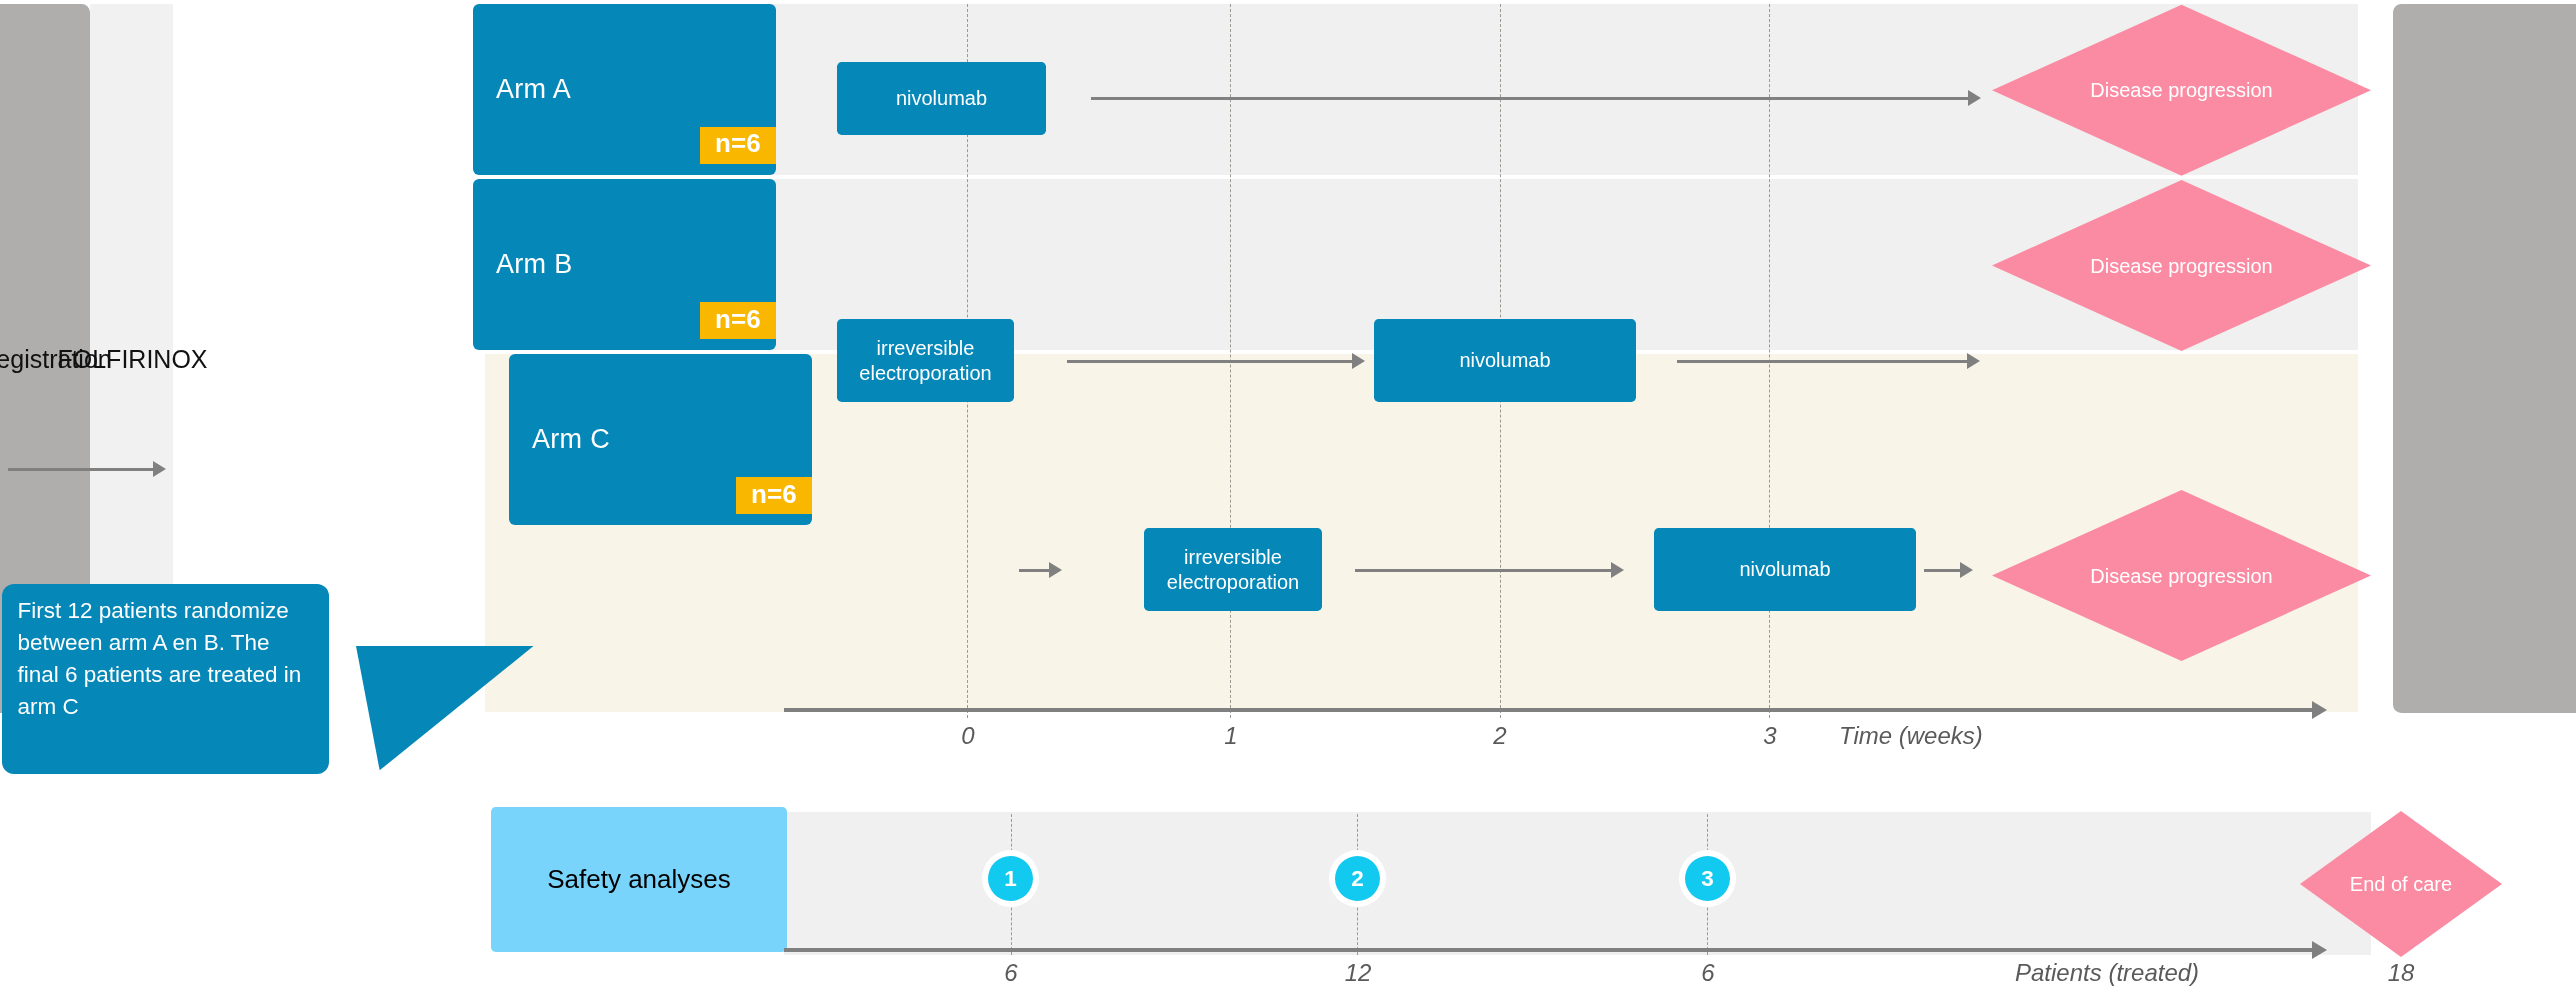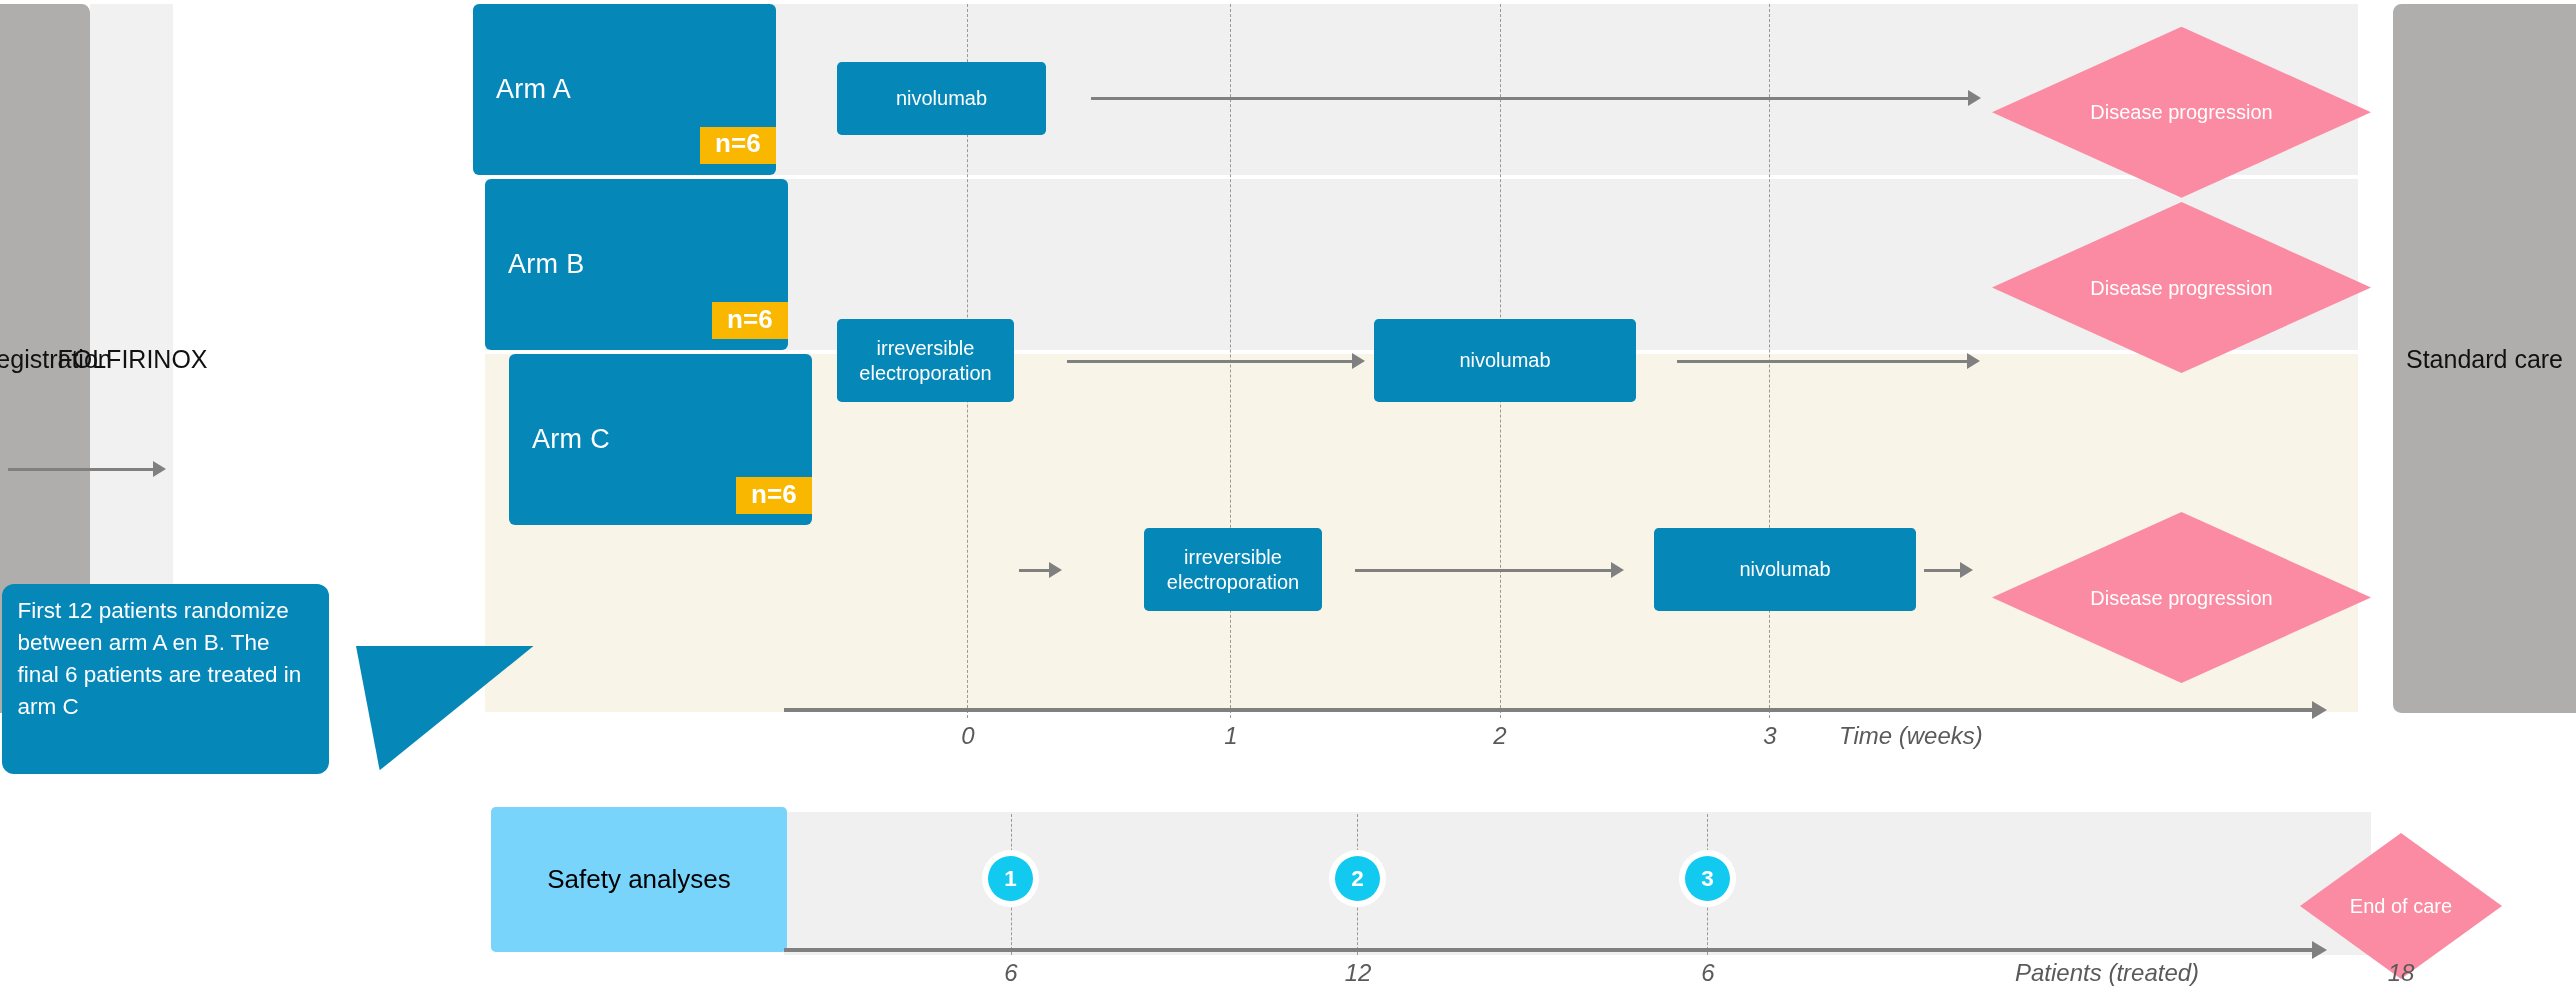--- a/index.html
+++ b/index.html
@@ -42,21 +42,20 @@
     display:flex;align-items:center;justify-content:center;text-align:center;
     font-size:20px;line-height:1.25;padding:3.6px 6px;
   }
 
   
   .diamond{
     background:#fb8ba2;
     display:flex;align-items:center;justify-content:center;text-align:center;
     color:#ffffff;font-size:20px;line-height:1.3;
     clip-path:polygon(50% 0%,100% 50%,50% 100%,0% 50%);
-    margin-top:22px;
   }
 
   
   .arrow-line{background:#808080;height:3px;}
   .arrow-head{
     width:0;height:0;border-top:8.3px solid transparent;border-bottom:8.3px solid transparent;
     border-left:13px solid #808080;
   }
   .arrow{display:flex;align-items:center;}
 
@@ -115,23 +114,20 @@
   <div class="abs leftlabel" style="left:88px;top:341px;width:89px;height:36px;">
     <span>FOLFIRINOX</span>
   </div>
 
   <div class="abs arrow" style="left:8.3px;top:461px;">
     <div class="arrow-line" style="width:145px;"></div>
     <div class="arrow-head"></div>
   </div>
 
   <div class="abs grayblock" style="left:2393px;top:3.6px;width:183px;height:709px;border-radius:8.3px 0 0 8.3px;"></div>
-  <div class="abs leftlabel" style="left:2393px;top:324px;width:183px;height:71px;">
-    <span>Standard care</span>
-  </div>
 
   <div class="abs vgrid" style="left:967px;top:3.6px;height:714px;"></div>
   <div class="abs vgrid" style="left:1230px;top:3.6px;height:714px;"></div>
   <div class="abs vgrid" style="left:1500px;top:3.6px;height:714px;"></div>
   <div class="abs vgrid" style="left:1769px;top:3.6px;height:714px;"></div>
 
   <div class="abs armbox" style="left:473px;top:3.6px;width:303px;height:171px;position:absolute;">
     <span class="armlabel">Arm A</span>
     <span class="nbadge">n=6</span>
   </div>
@@ -142,21 +138,21 @@
 
   <div class="abs arrow" style="left:1091px;top:90px;">
     <div class="arrow-line" style="width:877px;"></div>
     <div class="arrow-head"></div>
   </div>
 
   <div class="abs diamond" style="left:1992px;top:4.7px;width:379px;height:171px;">
     <span style="display:block;max-width:196px;">Disease progression</span>
   </div>
 
-  <div class="abs armbox" style="left:473px;top:179px;width:303px;height:171px;margin-left:12px;">
+  <div class="abs armbox" style="left:473px;top:179px;width:303px;height:171px;">
     <span class="armlabel">Arm B</span>
     <span class="nbadge">n=6</span>
   </div>
 
   <div class="abs txbox" style="left:837px;top:319px;width:177px;height:83px;">
     <span style="display:block;max-width:148px;">irreversible electroporation</span>
   </div>
 
   <div class="abs arrow" style="left:1067px;top:353px;">
     <div class="arrow-line" style="width:285px;"></div>

